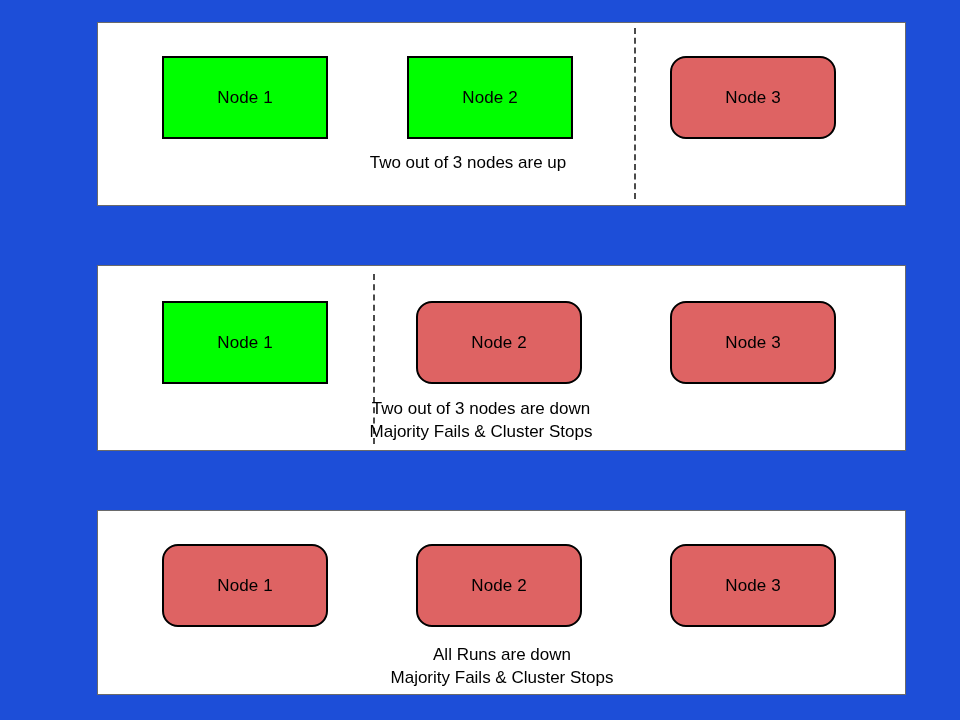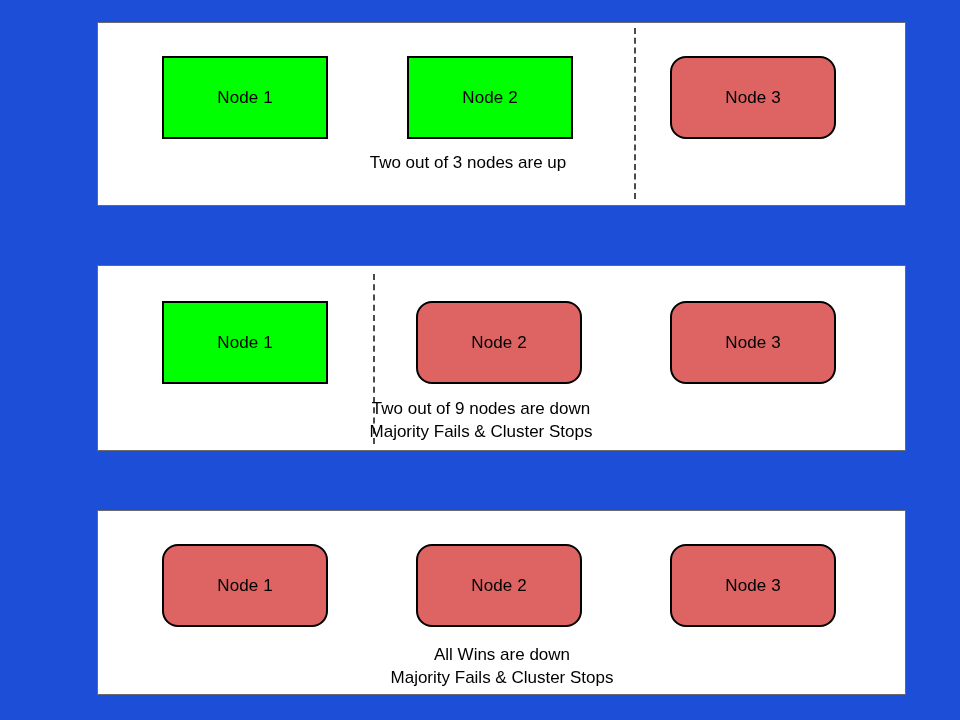--- a/index.html
+++ b/index.html
@@ -102,38 +102,38 @@
       <span>Node 2</span>
     </div>
 
     <div class="node-box node-down" style="left:572px; top:35px; width:166px; height:83px;">
       <span>Node 3</span>
     </div>
 
     <div class="divider" style="left:275px; top:8px; height:170px;"></div>
 
     <div class="caption" style="left:183px; top:131px; width:400px;">
-      <span class="cap-line">Two out of 9 nodes are down</span>
+      <span class="cap-line">Two out of 3 nodes are down</span>
       <span class="cap-line">Majority Fails &amp; Cluster Stops</span>
     </div>
   </div>
 
   <div class="panel" style="left:97px; top:510px; width:809px; height:185px;">
 
     <div class="node-box node-down" style="left:64px; top:33px; width:166px; height:83px;">
       <span>Node 1</span>
     </div>
 
     <div class="node-box node-down" style="left:318px; top:33px; width:166px; height:83px;">
       <span>Node 2</span>
     </div>
 
     <div class="node-box node-down" style="left:572px; top:33px; width:166px; height:83px;">
       <span>Node 3</span>
     </div>
 
     <div class="caption" style="left:204px; top:132px; width:400px;">
-      <span class="cap-line">All Wins are down</span>
+      <span class="cap-line">All Runs are down</span>
       <span class="cap-line">Majority Fails &amp; Cluster Stops</span>
     </div>
   </div>
 
 </div>
 
 </body></html>

